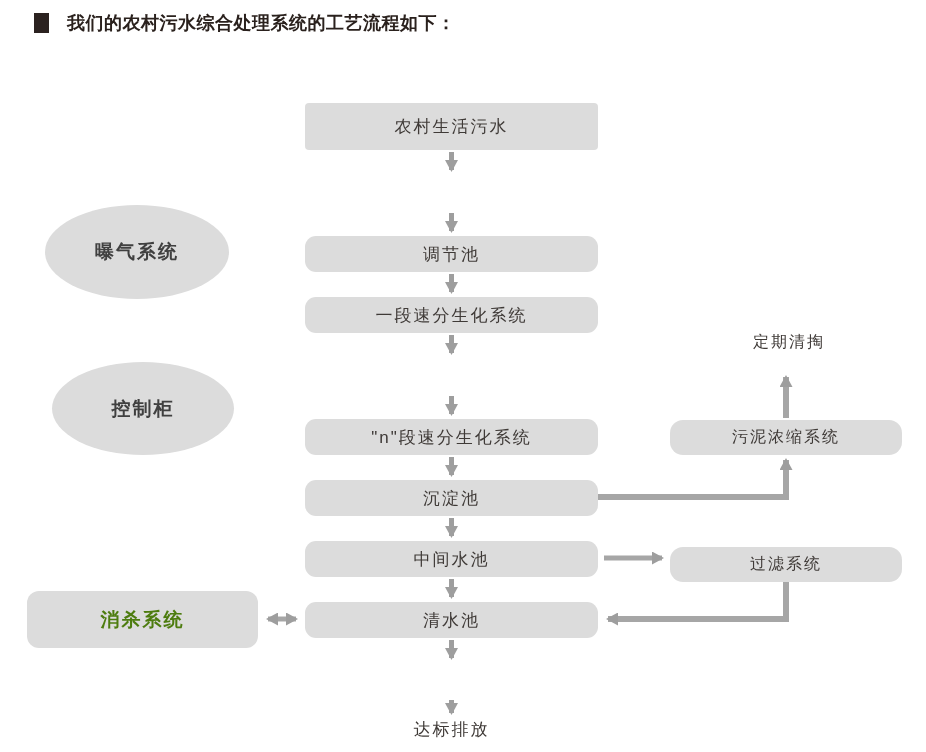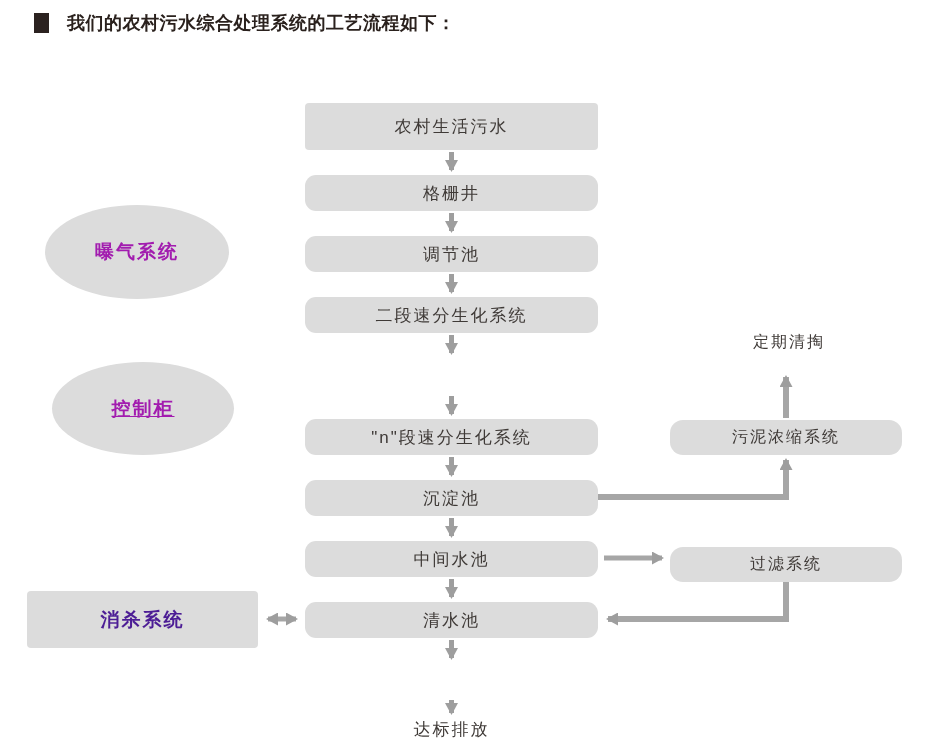--- a/index.html
+++ b/index.html
@@ -58,27 +58,27 @@
     left: 305px;
     top: 103px;
     width: 293px;
     height: 47px;
     border-radius: 4px;
   }
   .ellipse {
     border-radius: 50%;
     font-size: 19px;
     font-weight: bold;
-    color: #a21caf;
+    color: #404040;
   }
   .rounded-big {
-    border-radius: 4px;
+    border-radius: 12px;
     font-size: 19px;
     font-weight: bold;
-    color: #4c1d95;
+    color: #4d7c0f;
   }
   .side-node {
     border-radius: 13px;
     font-size: 16px;
   }
   .free-label {
     position: absolute;
     display: flex;
     align-items: center;
     justify-content: center;
@@ -129,30 +129,29 @@
 
     <line x1="268" y1="619" x2="296" y2="619" stroke="#a6a6a6" stroke-width="5" marker-start="url(#ah)" marker-end="url(#ah)"></line>
   </svg>
 
   <div class="title-row">
     <div class="title-bullet"></div>
     <div class="title-text">我们的农村污水综合处理系统的工艺流程如下：</div>
   </div>
 
   <div class="node source-node">农村生活污水</div>
-  <div class="node flow-node" style="top:175px">格栅井</div>
   <div class="node flow-node" style="top:236px">调节池</div>
-  <div class="node flow-node" style="top:297px">二段速分生化系统</div>
+  <div class="node flow-node" style="top:297px">一段速分生化系统</div>
   <div class="node flow-node" style="top:419px">"n"段速分生化系统</div>
   <div class="node flow-node" style="top:480px">沉淀池</div>
   <div class="node flow-node" style="top:541px">中间水池</div>
   <div class="node flow-node" style="top:602px">清水池</div>
   <div class="free-label" style="left:305px; top:716px; width:293px; height:26px;">达标排放</div>
 
   <div class="node ellipse" style="left:45px; top:205px; width:184px; height:94px;">曝气系统</div>
-  <div class="node ellipse" style="left:52px; top:362px; width:182px; height:93px;text-decoration:underline;">控制柜</div>
+  <div class="node ellipse" style="left:52px; top:362px; width:182px; height:93px;">控制柜</div>
   <div class="node rounded-big" style="left:27px; top:591px; width:231px; height:57px;">消杀系统</div>
 
   <div class="free-label" style="left:714px; top:332px; width:150px; height:20px; font-size:16px;">定期清掏</div>
   <div class="node side-node" style="left:670px; top:420px; width:232px; height:35px;">污泥浓缩系统</div>
   <div class="node side-node" style="left:670px; top:539px; width:232px; height:35px;margin-top:8px;">过滤系统</div>
 
 </div>
 
 </body></html>

